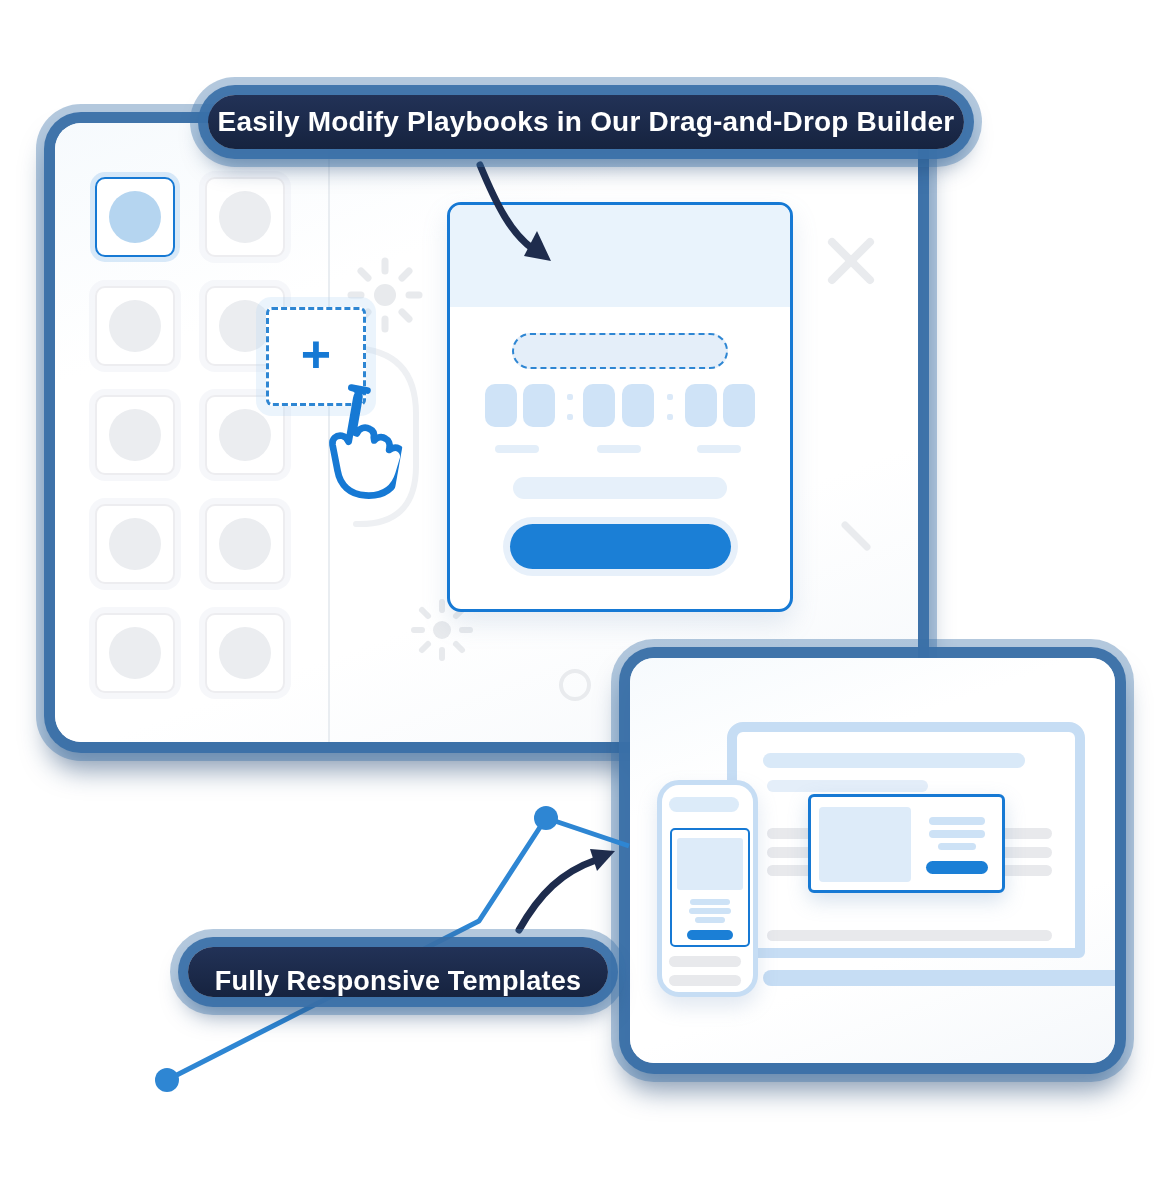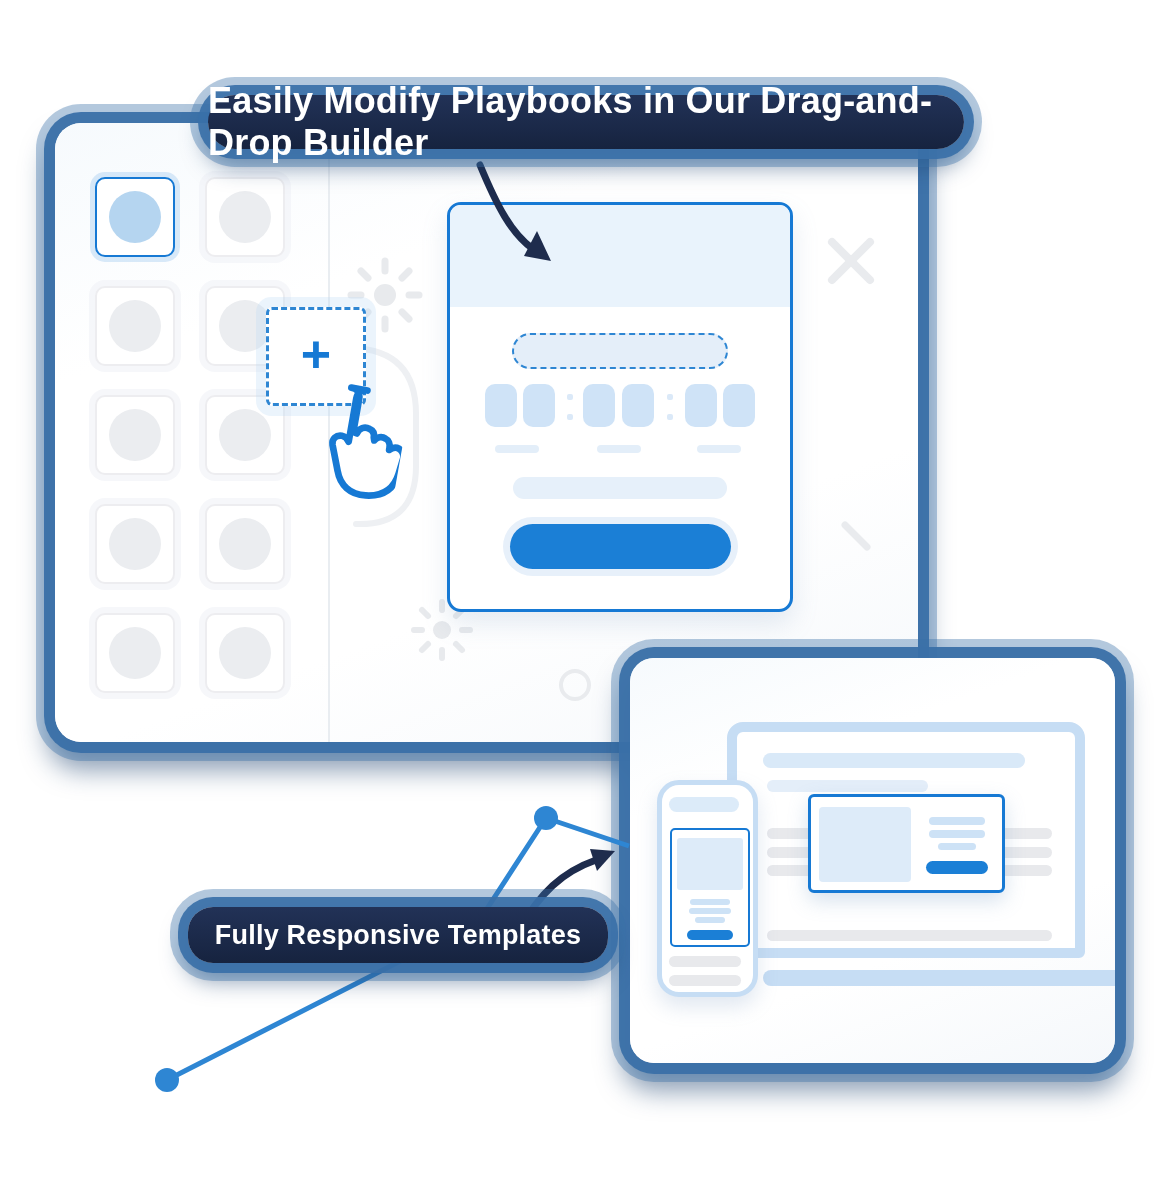--- a/index.html
+++ b/index.html
@@ -45,22 +45,22 @@
   .lp-card{position:absolute;left:178px;top:136px;width:197px;height:99px;background:#fff;border:3px solid var(--accent);border-radius:6px;box-shadow:0 8px 20px rgba(110,150,195,.28);}
   .phone{position:absolute;left:27px;top:122px;width:101px;height:217px;background:#fff;border:5px solid var(--frame-blue);border-radius:22px;box-shadow:0 10px 20px rgba(120,150,190,.22);}
   .ph-card{position:absolute;left:8px;top:43px;width:80px;height:119px;background:#fff;border:2px solid var(--accent);border-radius:5px;}
   
   .banner{
     position:absolute;display:flex;align-items:center;justify-content:center;color:#fff;font-weight:700;
     background:linear-gradient(180deg,var(--navy2) 0%,var(--navy) 100%);
     box-shadow:0 0 0 10px rgba(58,112,168,.92),0 0 0 18px rgba(58,112,168,.38),0 14px 22px 4px rgba(24,62,107,.5);
     z-index:6;letter-spacing:.2px;
   }
-  .banner-top{left:208px;top:95px;width:756px;height:54px;border-radius:27px;font-size:36px;}
-  .banner-bottom{left:188px;top:907px;width:420px;height:56px;border-radius:25px;font-size:27px;}
+  .banner-top{left:208px;top:95px;width:756px;height:54px;border-radius:27px;font-size:28px;}
+  .banner-bottom{left:188px;top:947px;width:420px;height:50px;border-radius:25px;font-size:27px;align-items:flex-end;}
   .overlay{position:absolute;left:0;top:0;z-index:4;pointer-events:none;}
   .abs{position:absolute;}
 </style>
 </head>
 <body>
 
 <div class="stage">
 
   <div class="panel builder-panel">
 

